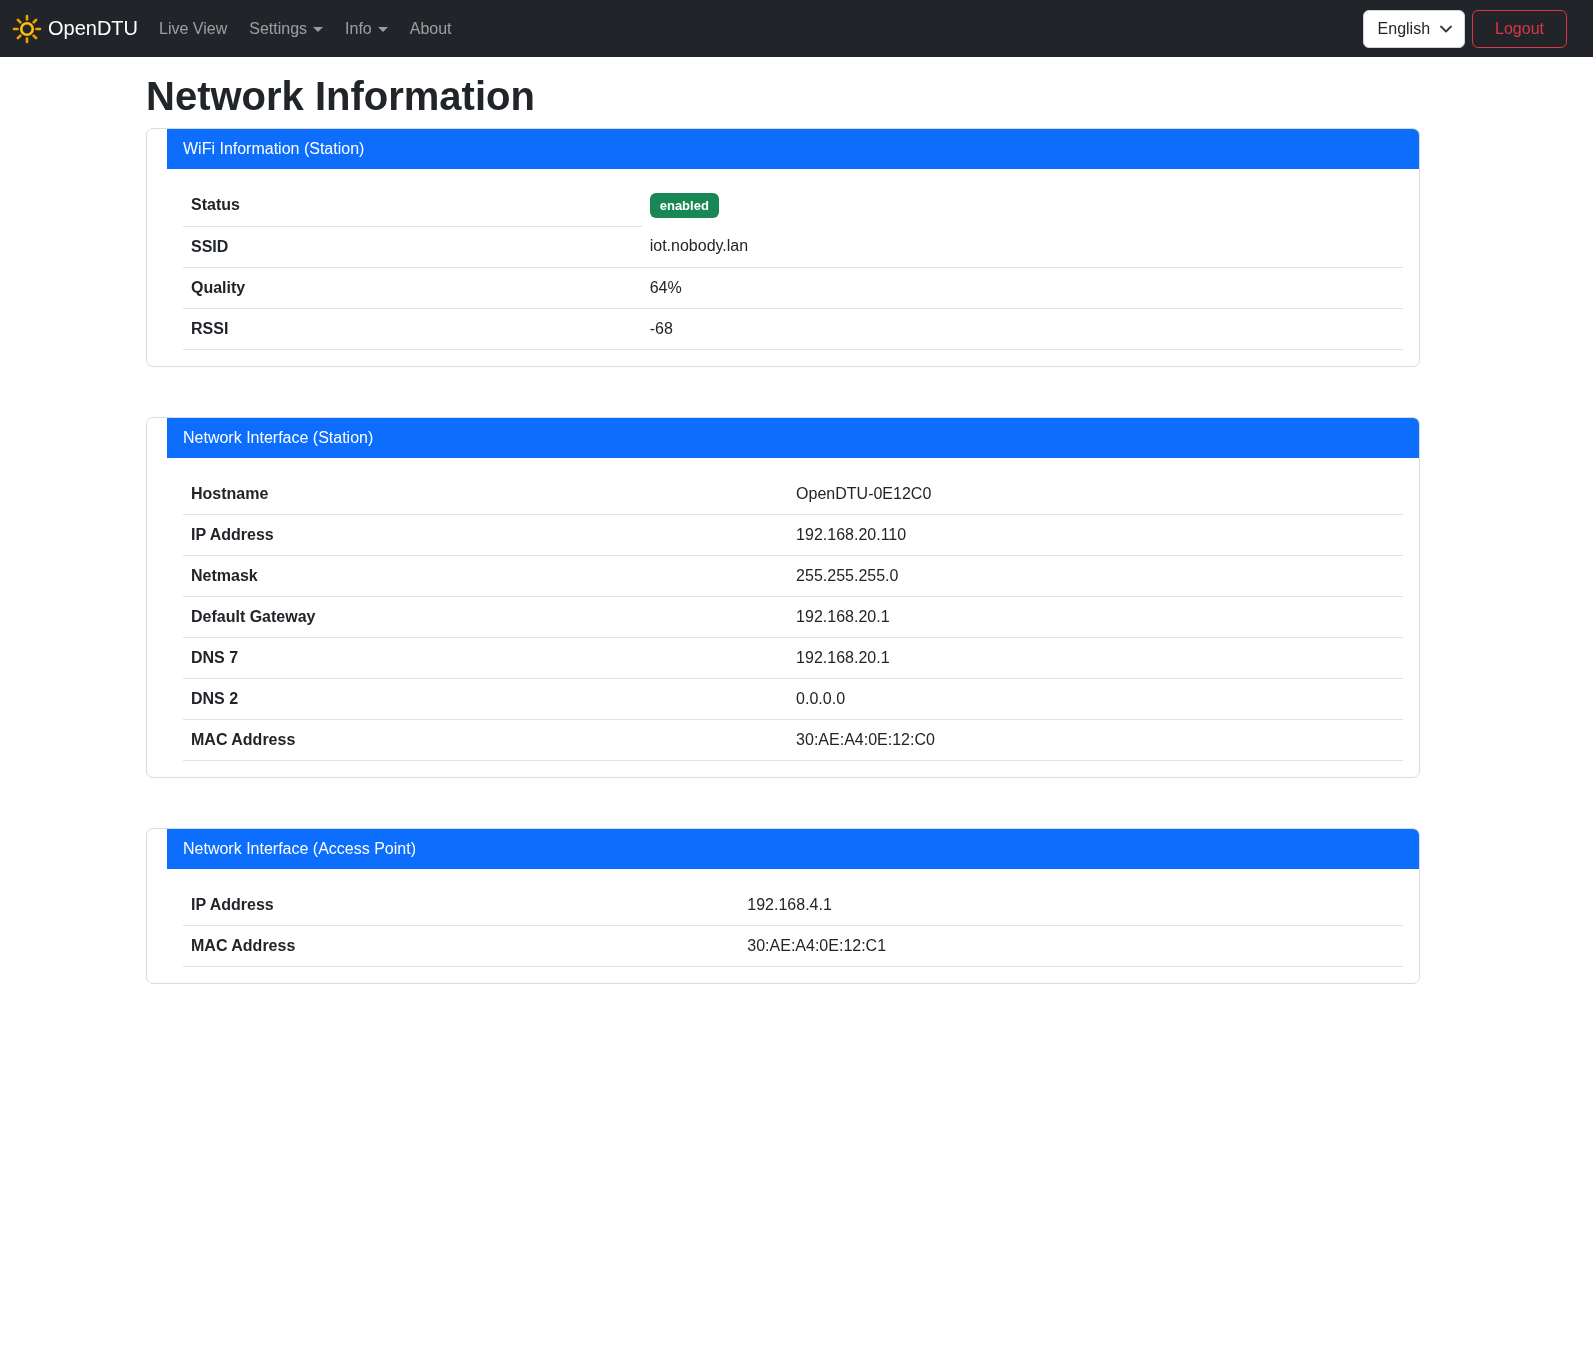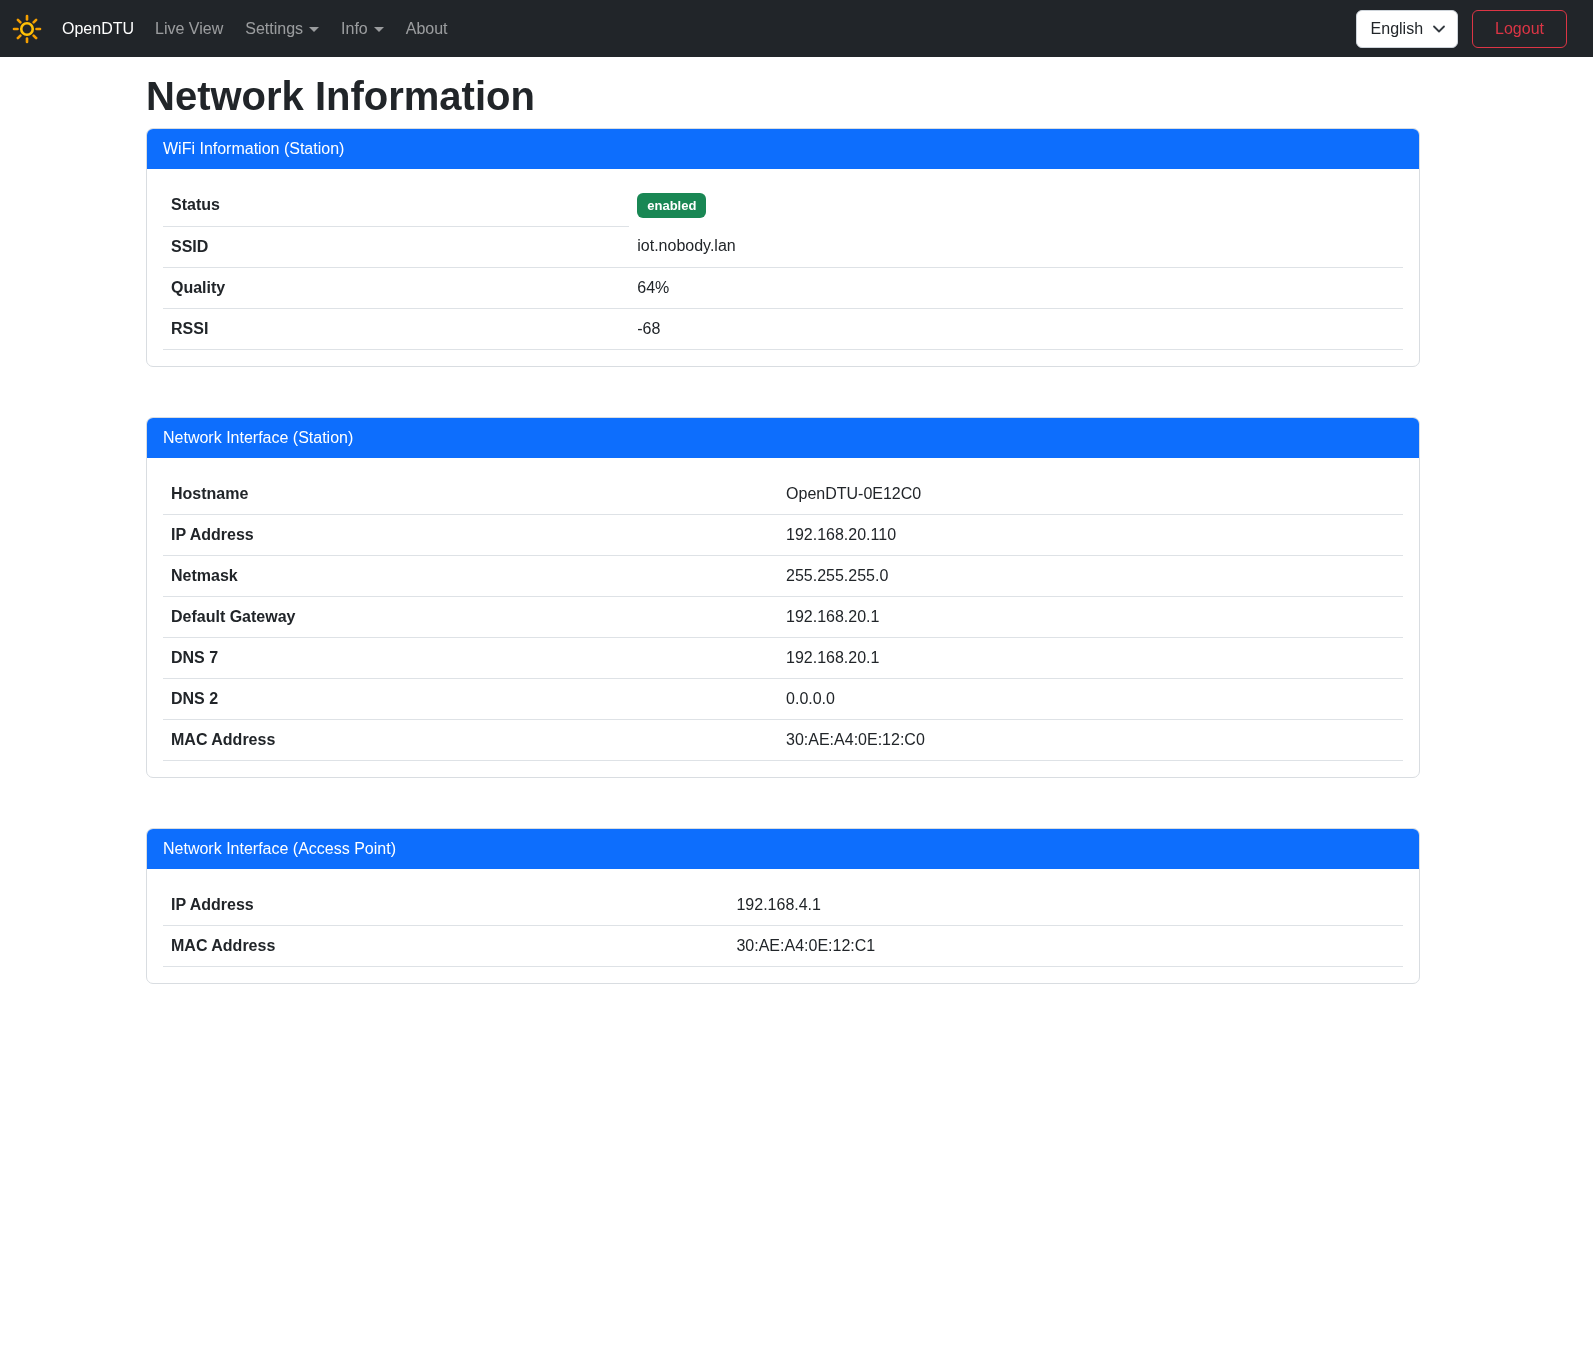--- a/index.html
+++ b/index.html
@@ -15,23 +15,23 @@
   .navbar {
     height: 57px;
     background: var(--navbar-bg, #212529);
     display: flex;
     align-items: center;
     padding: 0 26px 0 12px;
   }
   .brand {
     display: flex;
     align-items: center;
-    gap: 20px;
+    gap: 6px;
     color: #fff;
-    font-size: 16px;
+    font-size: 20px;
     cursor: pointer;
     white-space: nowrap;
   }
   .brand svg { display: block; }
   .nav-menu {
     display: flex;
     list-style: none;
     margin-left: 10px;
     align-items: center;
   }
@@ -46,21 +46,21 @@
     margin-left: 6px;
     vertical-align: 2px;
     border-top: 5px solid;
     border-right: 5px solid transparent;
     border-left: 5px solid transparent;
   }
   .nav-right {
     margin-left: auto;
     display: flex;
     align-items: flex-start;
-    gap: 14px;
+    gap: 7px;
   }
   .lang-select {
     background: #fff;
     color: #212529;
     border: 1px solid #ced4da;
     border-radius: 6px;
     height: 38px;
     padding: 0 34px 0 14px;
     display: flex;
     align-items: center;
@@ -98,20 +98,21 @@
     color: #212529;
   }
 
   
   .card {
     border: 1px solid #d9dde1;
     border-radius: 7px;
     margin-bottom: 50px;
     overflow: hidden;
     background: #fff;
+    padding-left: 20px;
   }
   .card-header {
     background: var(--primary, #0d6efd);
     color: #fff;
     padding: 9px 16px;
     font-size: 16px;
     line-height: 22px;
   }
   .card-body { padding: 16px; }
   table.info-table {

